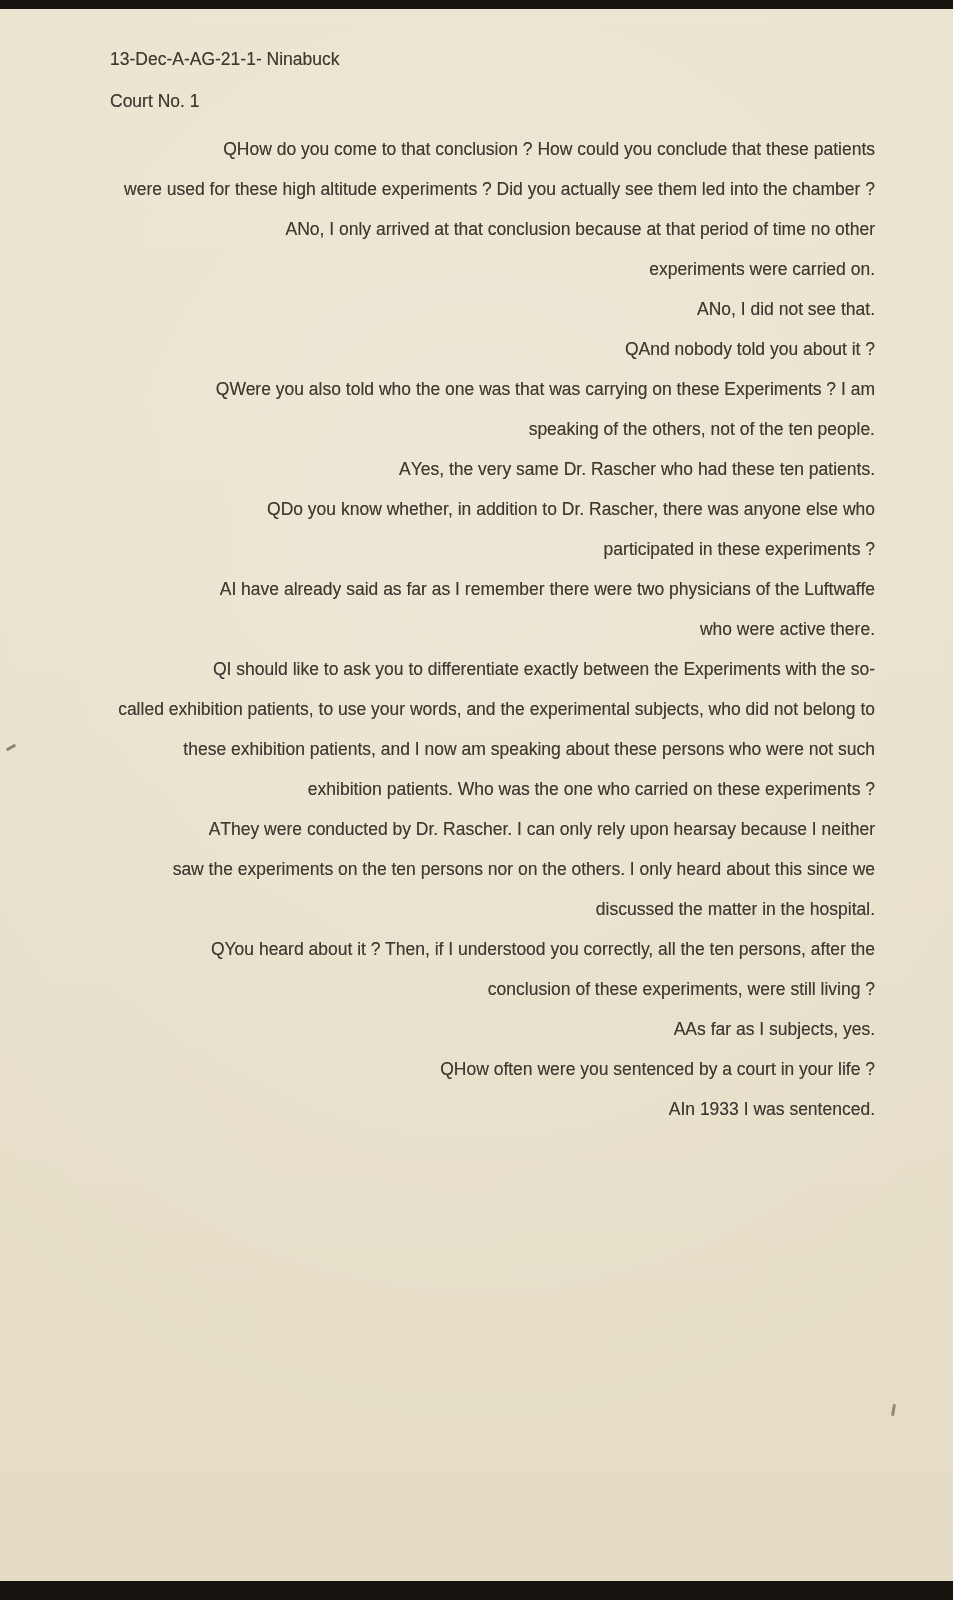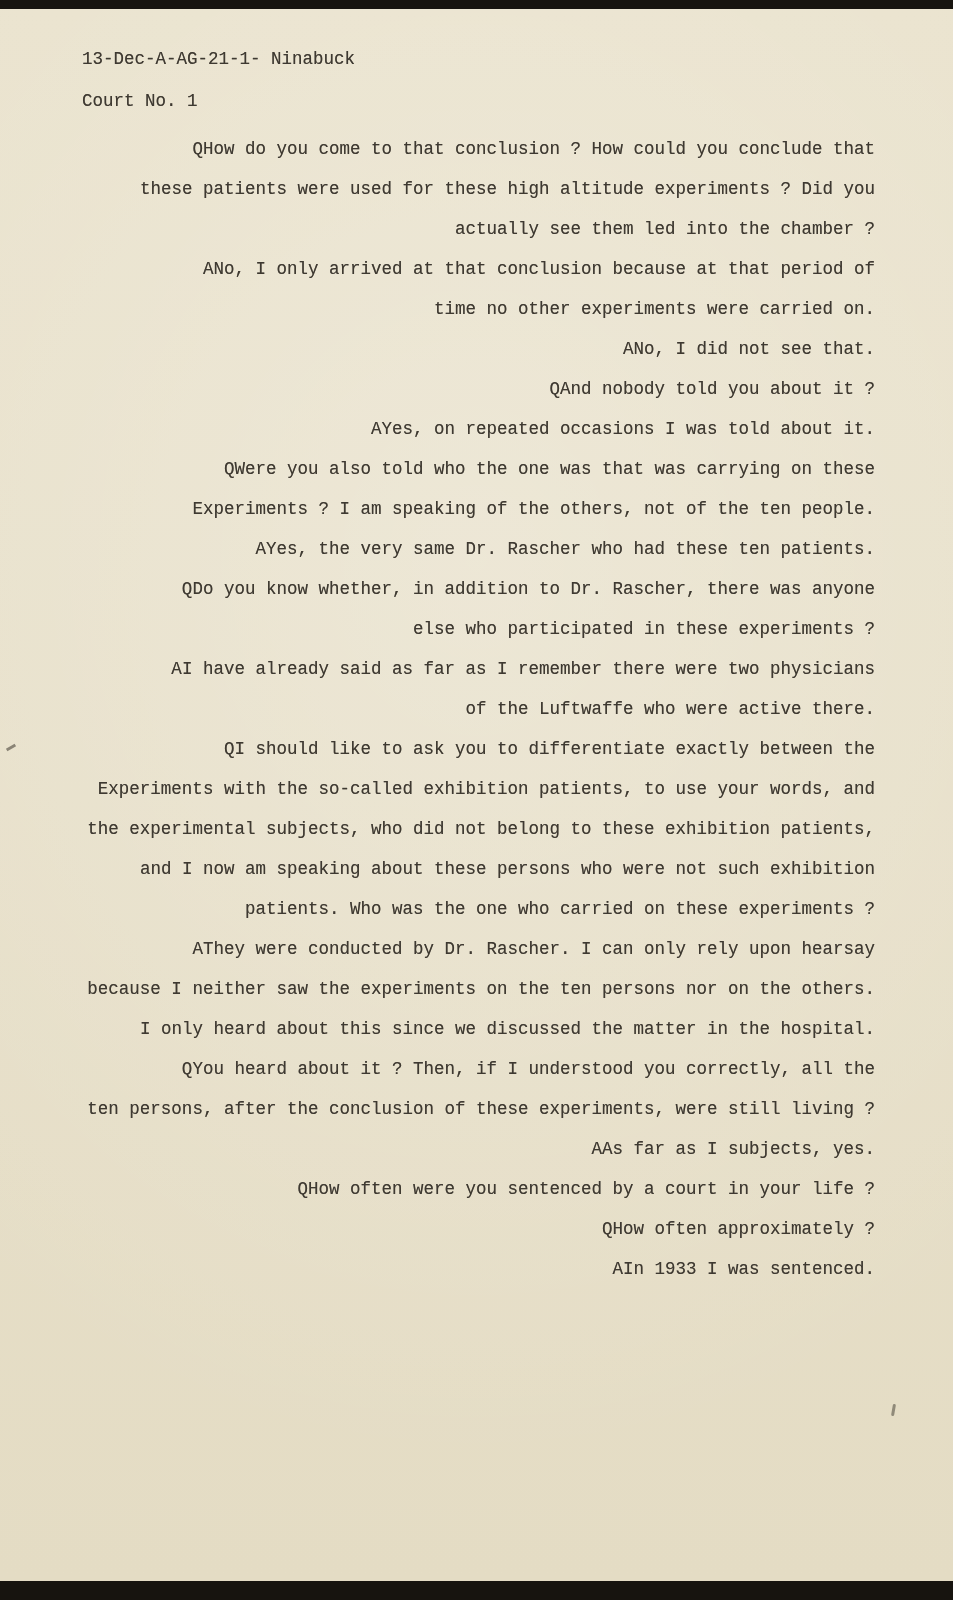--- a/index.html
+++ b/index.html
@@ -12,26 +12,26 @@
     position: relative;
     width: 953px;
     min-height: 1600px;
     background: #17140f;
     overflow: hidden;
   }
   .paper {
     box-sizing: border-box;
     margin: 9px 0 0 0;
     min-height: 1572px;
-    padding: 30px 78px 34px 82px;
+    padding: 30px 78px 34px 110px;
     background:
       radial-gradient(ellipse 130% 90% at 50% 35%, rgba(255,255,255,0.22), rgba(0,0,0,0) 65%),
       linear-gradient(#eae3ce, #e4dcc4);
     color: #3e3931;
-    font-family: Liberation Mono, monospace;
+    font-family: Liberation Sans, sans-serif;
     font-size: 17.5px;
     line-height: 40px;
     text-shadow: 0 0 0.6px rgba(62,57,49,0.55);
   }
   .bottom-strip {
     position: absolute;
     left: 0; right: 0; bottom: 0;
     height: 19px;
     background: #17140f;
   }
@@ -94,23 +94,20 @@
 
 
   <p class="qa">
     <span class="speaker">A</span><span>No, I did not see that.</span>
   </p>
 
   <p class="qa">
     <span class="speaker">Q</span><span>And nobody told you about it ?</span>
   </p>
 
-  <p class="qa">
-    <span class="speaker">A</span><span>Yes, on repeated occasions I was told about it.</span>
-  </p>
 
   <p class="qa">
     <span class="speaker">Q</span><span>Were you also told who the one was that was carrying on these Experiments ? I am speaking of the others, not of the ten people.</span>
   </p>
 
   <p class="qa">
     <span class="speaker">A</span><span>Yes, the very same Dr. Rascher who had these ten patients.</span>
   </p>
 
   <p class="qa">
@@ -135,23 +132,20 @@
 
   <p class="qa">
     <span class="speaker">A</span><span>As far as I subjects, yes.</span>
   </p>
 
   <p class="qa">
     <span class="speaker">Q</span><span>How often were you sentenced by a court in your life ?</span>
   </p>
 
 
-  <p class="qa">
-    <span class="speaker">Q</span><span>How often approximately ?</span>
-  </p>
 
   <p class="qa">
     <span class="speaker">A</span><span>In 1933 I was sentenced.</span>
   </p>
 </div>
 
   </div>
   <div class="mark-left"></div>
   <div class="mark-right"></div>
   <div class="bottom-strip"></div>

